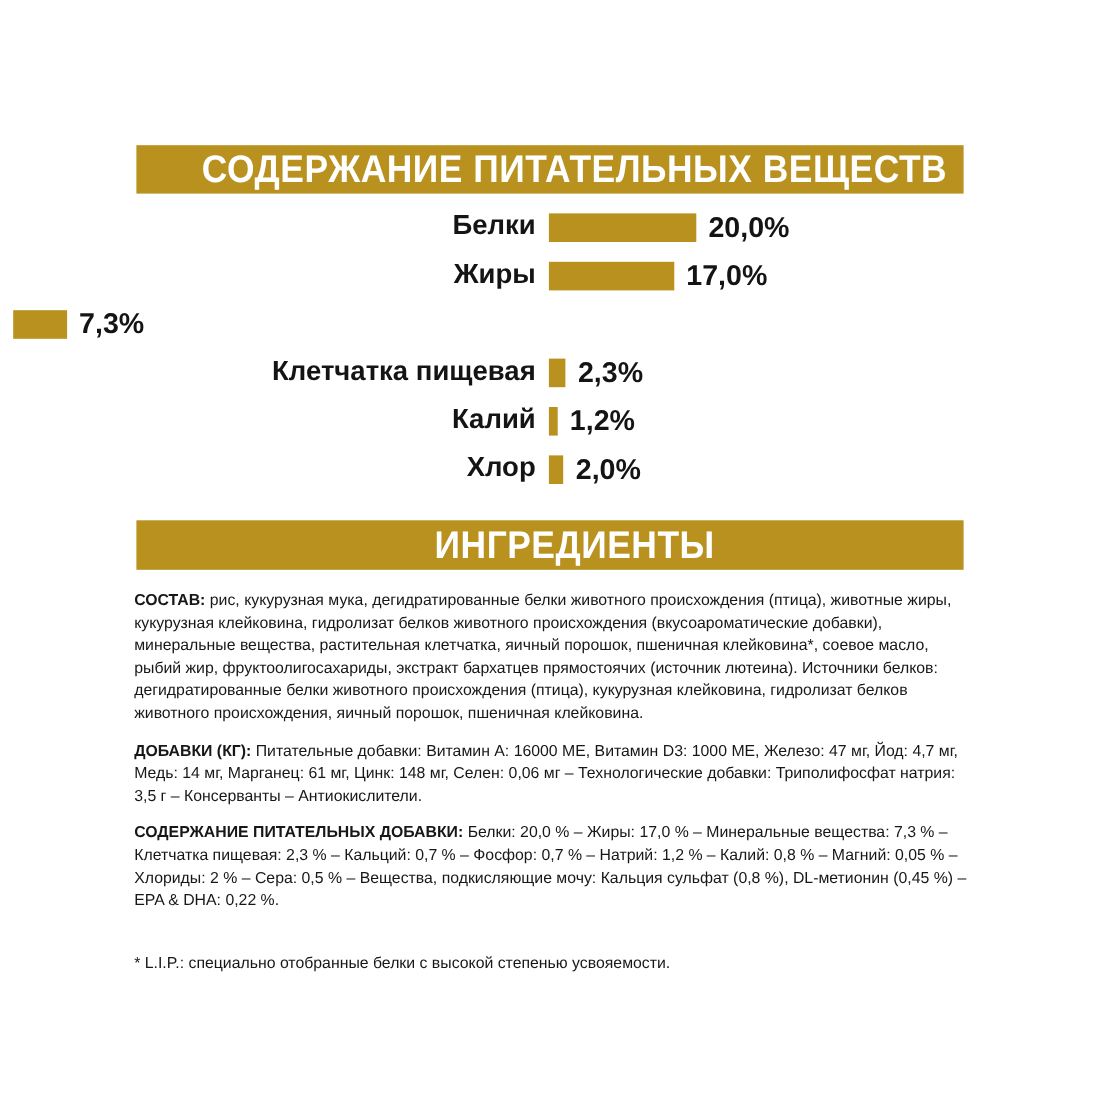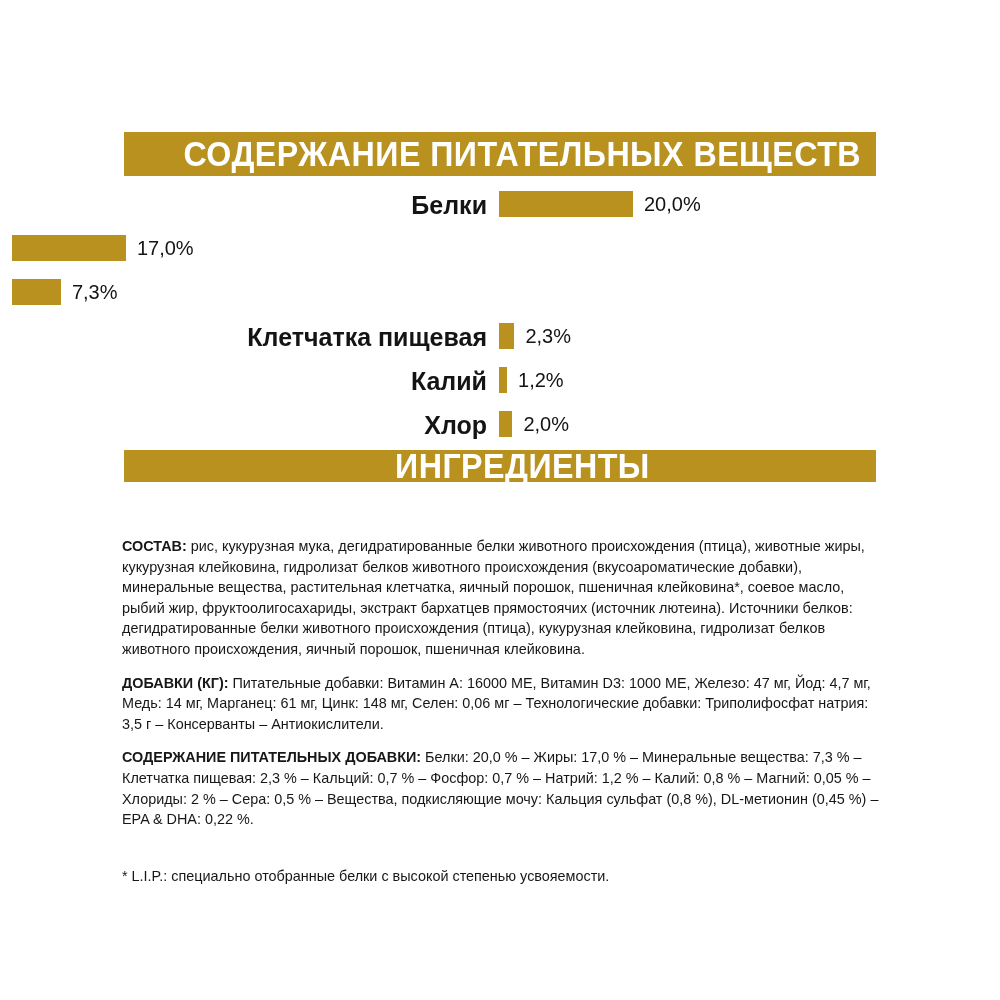--- a/index.html
+++ b/index.html
@@ -43,22 +43,22 @@
     transform: scaleX(0.92);
   }
   #banner-nutrition {
     top: 132px;
     height: 44px;
   }
   #banner-nutrition .banner-title {
     font-size: 35px;
   }
   #banner-ingredients {
-    top: 450px;
-    height: 32px;
+    top: 473px;
+    height: 45px;
   }
   #banner-ingredients .banner-title {
     font-size: 35px;
   }
 
   
   .chart {
     position: absolute;
     left: 0;
     top: 191px;
@@ -82,22 +82,22 @@
   .chart-bar-wrap {
     display: flex;
     align-items: center;
     margin-left: 12px;
   }
   .chart-bar {
     background: #b8911f;
     height: 26px;
   }
   .chart-value {
-    font-size: 20px;
-    font-weight: normal;
+    font-size: 26px;
+    font-weight: bold;
     color: #141414;
     margin-left: 11px;
     white-space: nowrap;
   }
 
   
   .body-text {
     position: absolute;
     left: 122px;
     top: 536px;
@@ -132,20 +132,21 @@
 
   <div class="chart" id="nutrition-chart">
       <div class="chart-row">
         <div class="chart-label">Белки</div>
         <div class="chart-bar-wrap">
           <div class="chart-bar" style="width: 134px; background: rgb(184, 145, 31);"></div>
           <div class="chart-value">20,0%</div>
         </div>
       </div>
       <div class="chart-row">
+        <div class="chart-label">Жиры</div>
         <div class="chart-bar-wrap">
           <div class="chart-bar" style="width: 113.9px; background: rgb(184, 145, 31);"></div>
           <div class="chart-value">17,0%</div>
         </div>
       </div>
       <div class="chart-row">
         <div class="chart-bar-wrap">
           <div class="chart-bar" style="width: 48.91px; background: rgb(184, 145, 31);"></div>
           <div class="chart-value">7,3%</div>
         </div>

